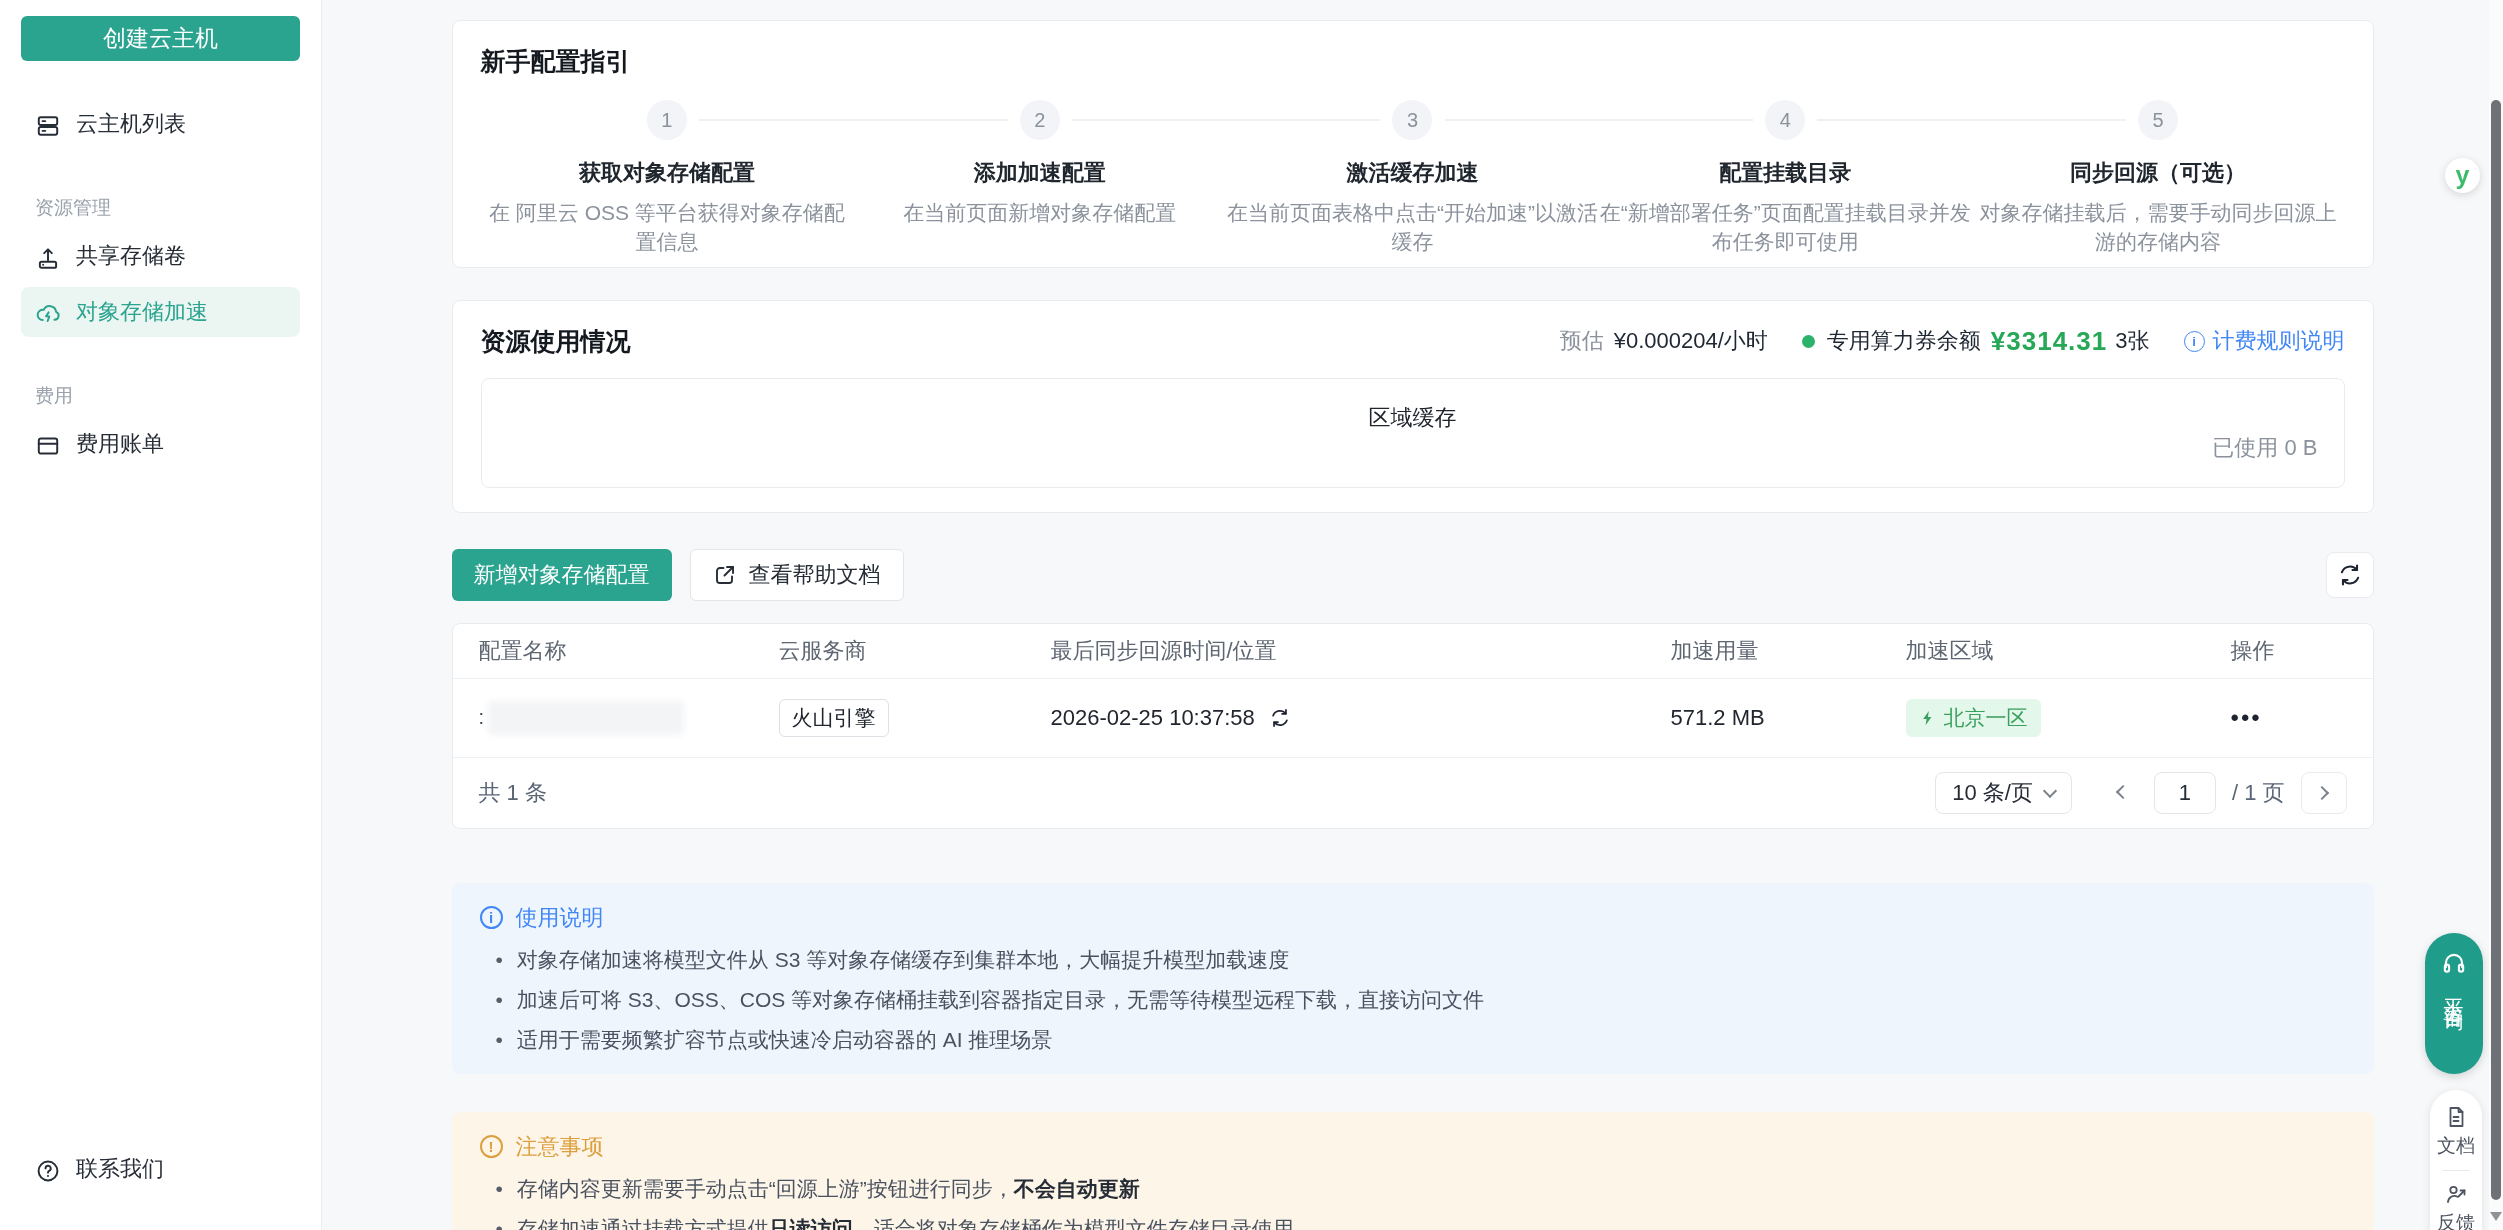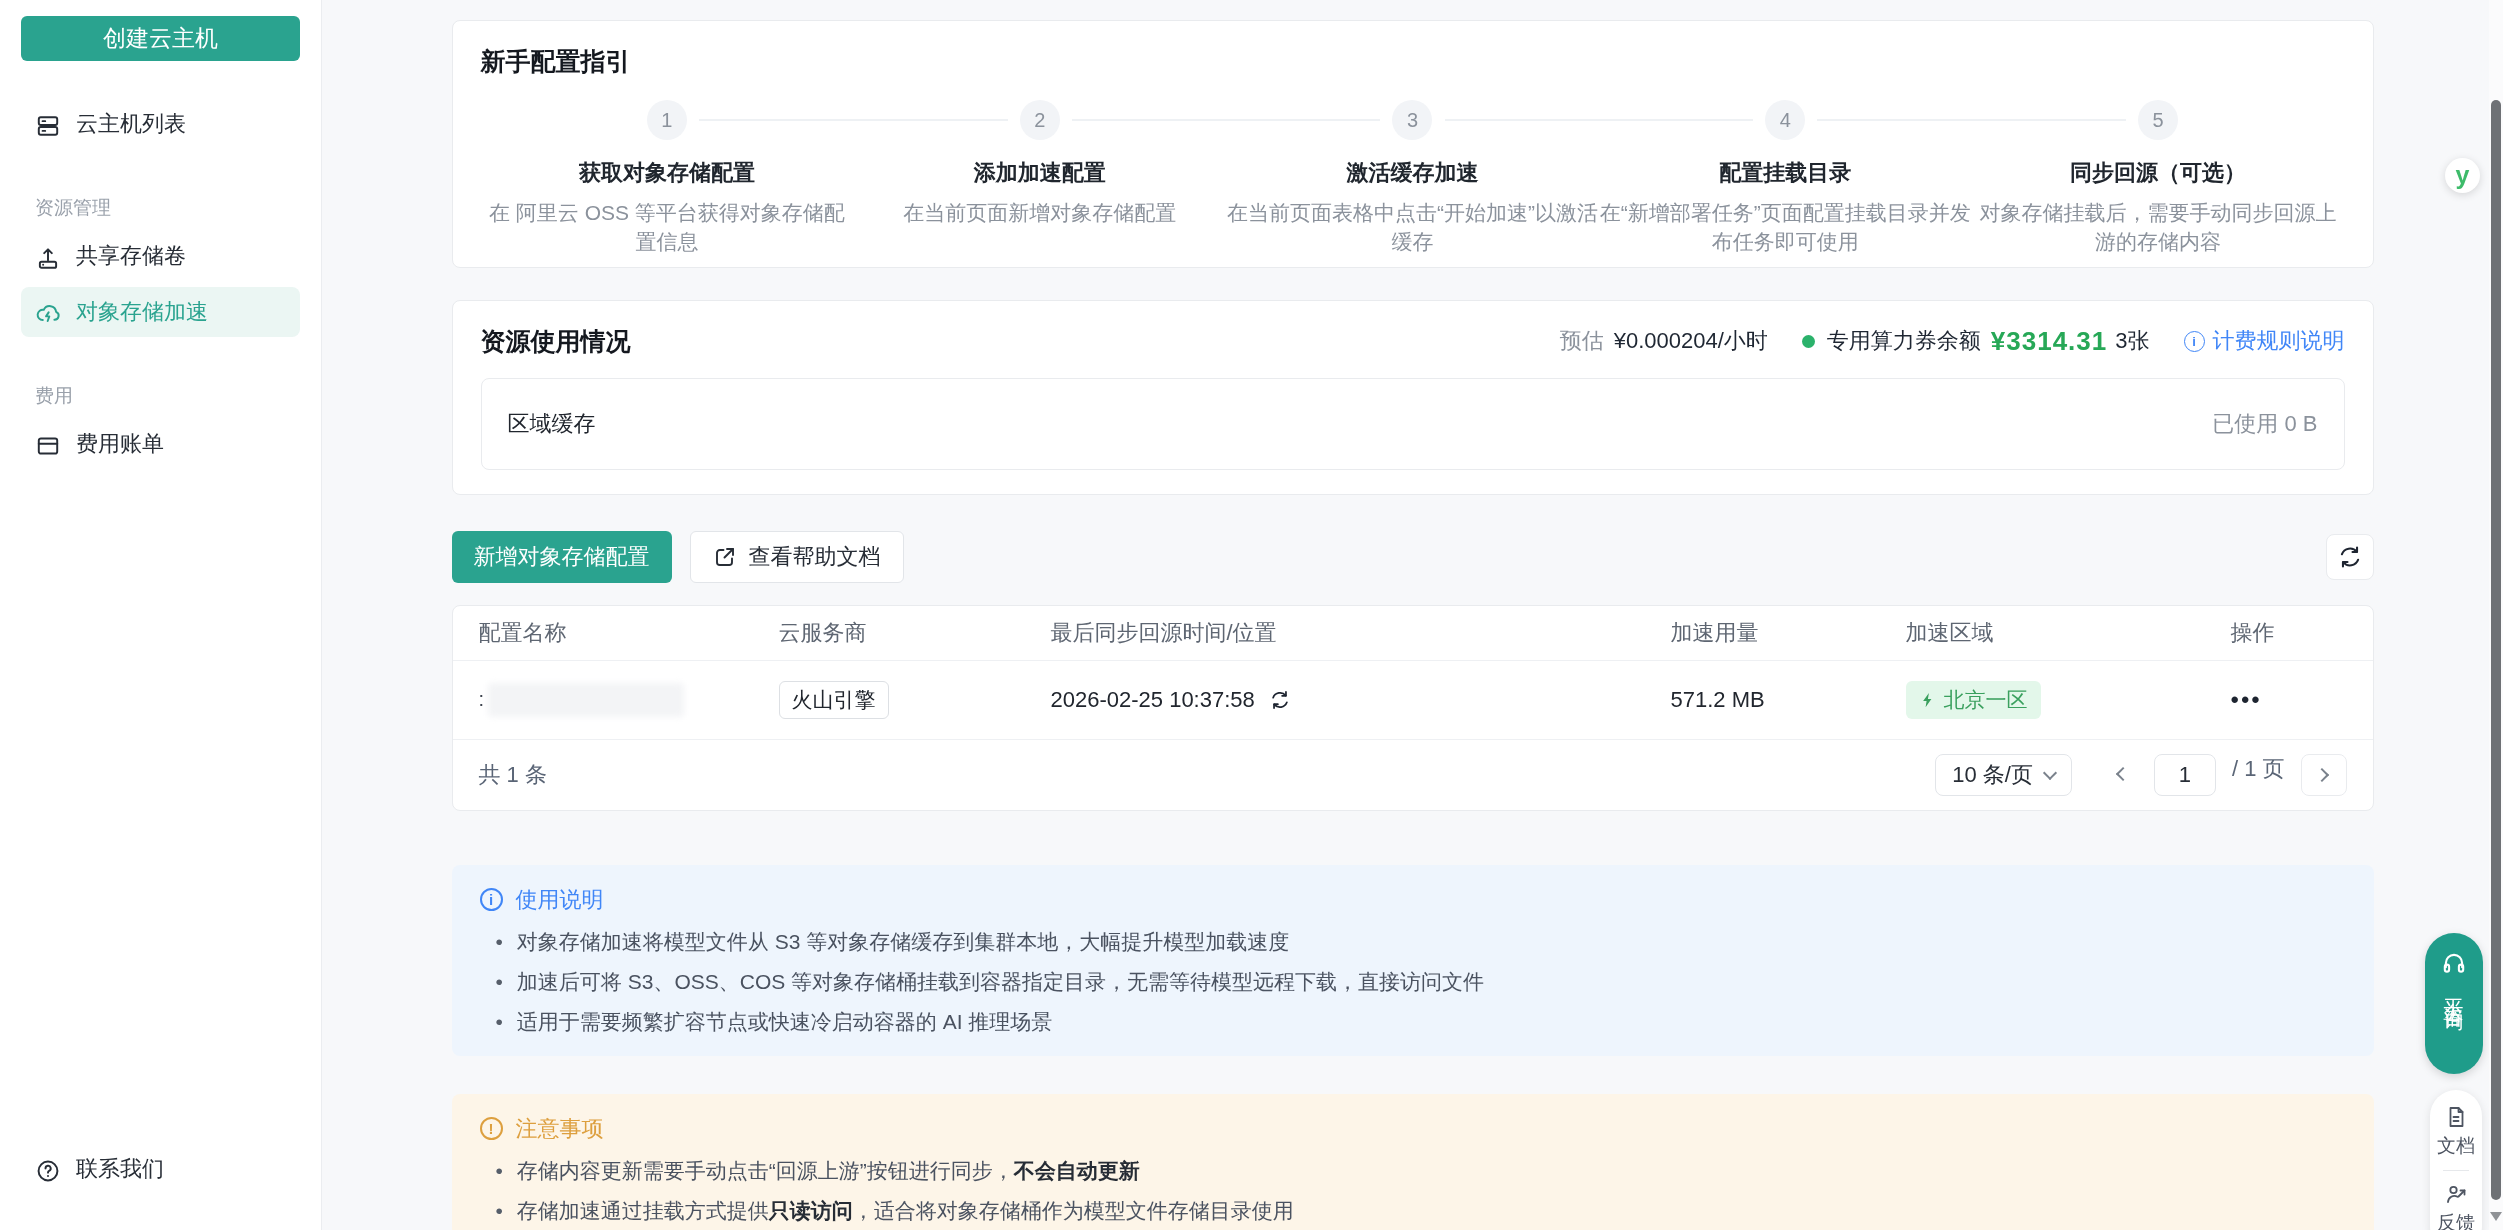--- a/index.html
+++ b/index.html
@@ -37,21 +37,21 @@
   .step-desc{margin-top:10px;font-size:21px;color:#8b929c;text-align:center;max-width:432px;line-height:1.4;}
 
   
   .usage{margin-top:32px;padding:24px 28px;}
   .usage-head{display:flex;align-items:center;}
   .usage-right{margin-left:auto;display:flex;align-items:center;font-size:22px;}
   .est-label{color:#8b929c;margin-right:10px;}
   .gdot{width:13px;height:13px;border-radius:50%;background:#2bb26b;margin:0 12px 0 34px;}
   .voucher-val{color:#27a857;font-weight:bold;font-size:26px;margin:0 8px 0 10px;letter-spacing:1px;}
   .billing-link{color:#4086f7;display:flex;align-items:center;gap:8px;margin-left:34px;cursor:pointer;}
-  .usage-card{margin-top:20px;border:1px solid #e9ebee;border-radius:8px;padding:30px 26px;display:flex;align-items:center;font-size:22px;color:#21262e;}
+  .usage-card{margin-top:20px;border:1px solid #e9ebee;border-radius:8px;padding:24px 26px;display:flex;align-items:center;font-size:22px;color:#21262e;flex-direction:column;}
   .usage-used{margin-left:auto;color:#8b929c;}
 
   
   .toolbar{margin-top:36px;display:flex;align-items:center;justify-content:space-between;}
   .btn-primary{background:#2aa38f;color:#fff;border:none;border-radius:6px;padding:11px 22px;font-size:22px;cursor:pointer;font-family:inherit;}
   .btn-secondary{background:#fff;border:1px solid #e2e5e9;border-radius:6px;padding:10px 22px;font-size:22px;display:flex;gap:12px;align-items:center;margin-left:18px;color:#272d36;cursor:pointer;font-family:inherit;}
   .btn-secondary svg{width:24px;height:24px;}
   .btn-refresh{margin-left:auto;width:48px;height:46px;border:1px solid #e9ebee;background:#fff;border-radius:8px;display:flex;align-items:center;justify-content:center;cursor:pointer;color:#1d2430;}
   .btn-refresh svg{width:26px;height:26px;}
 
@@ -68,21 +68,21 @@
   .c6{flex:1;}
   .redacted{width:196px;height:34px;background:#f3f4f6;border-radius:4px;filter:blur(3px);margin-left:4px;}
   .name-prefix{font-size:20px;color:#3a414c;}
   .badge-provider{display:inline-block;border:1px solid #dde0e4;border-radius:6px;padding:4px 12px;font-size:21px;background:#fff;}
   .badge-region{display:inline-flex;align-items:center;gap:7px;background:#e3f7ea;color:#3aa05e;border-radius:6px;padding:5px 13px;font-size:21px;}
   .badge-region svg{width:18px;height:18px;}
   .sync-btn{background:none;border:none;cursor:pointer;color:#1d2430;display:flex;}
   .sync-btn svg{width:22px;height:22px;}
   .more-btn{background:none;border:none;font-size:24px;letter-spacing:2px;color:#1d2430;cursor:pointer;font-family:inherit;}
   .tfoot{height:70px;font-size:22px;color:#5a6576;border-bottom:none;}
-  .pager{margin-left:auto;display:flex;gap:16px;}
+  .pager{margin-left:auto;display:flex;align-items:center;gap:16px;}
   .page-size{border:1px solid #e2e5e9;border-radius:8px;height:42px;padding:0 16px;display:flex;align-items:center;gap:12px;cursor:pointer;color:#272d36;background:#fff;}
   .chev{width:10px;height:10px;border-right:2px solid #7a828c;border-bottom:2px solid #7a828c;display:inline-block;}
   .chev.down{transform:rotate(45deg);margin-top:-4px;}
   .chev.left{transform:rotate(135deg);margin-left:4px;}
   .chev.right{transform:rotate(-45deg);margin-right:4px;}
   .page-prev{background:none;border:none;padding:6px 10px;cursor:pointer;margin-left:16px;}
   .page-input{width:62px;height:42px;border:1px solid #e2e5e9;border-radius:8px;text-align:center;font-size:22px;font-family:inherit;color:#272d36;}
   .page-total{color:#5a6576;}
   .page-next{background:#fff;border:1px solid #e9ebee;border-radius:8px;width:46px;height:42px;cursor:pointer;display:flex;align-items:center;justify-content:center;}
 

